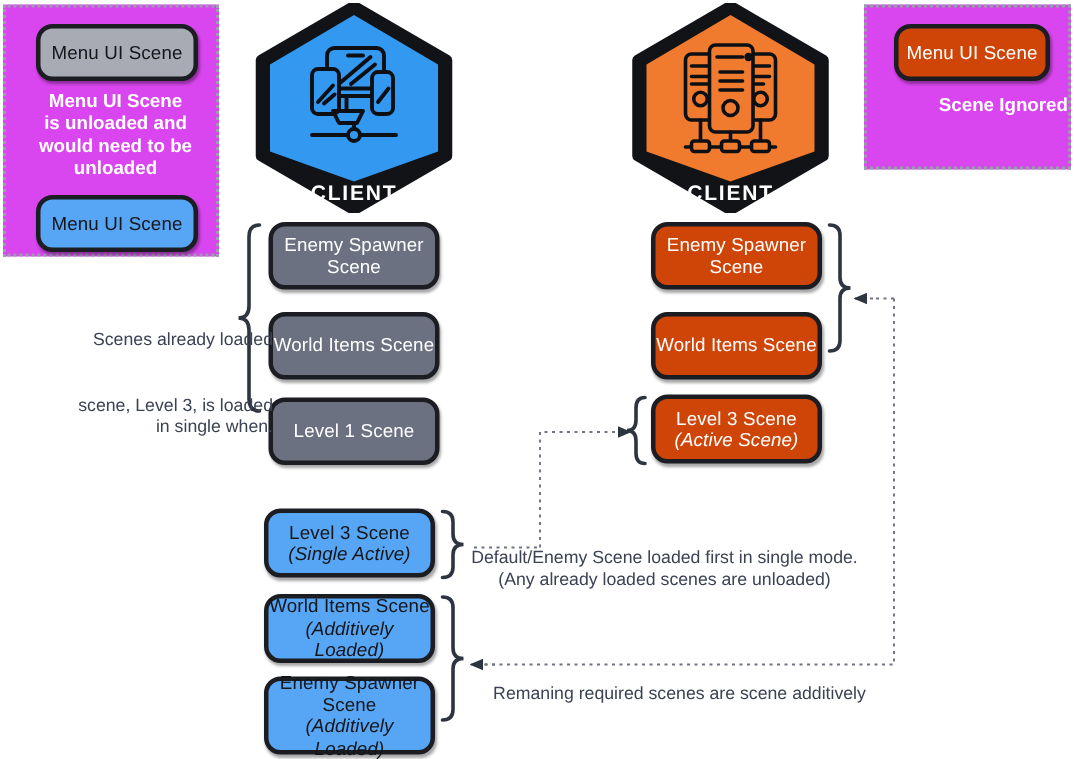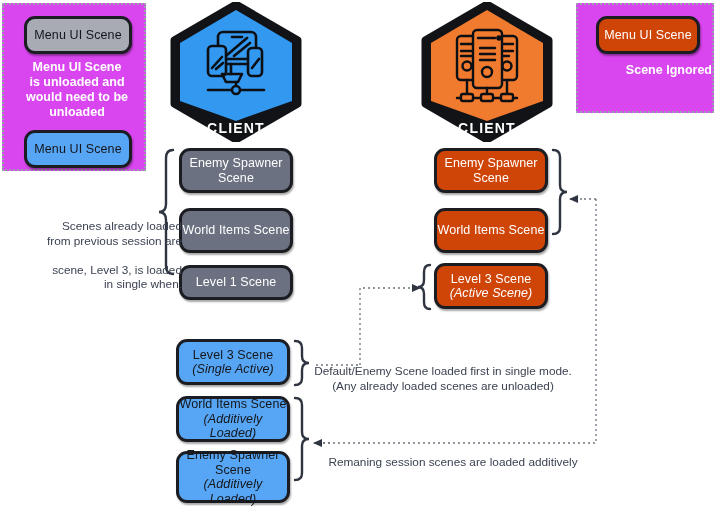--- a/index.html
+++ b/index.html
@@ -35,21 +35,21 @@
 
   
   #mui-orange{left:18px;top:11px;width:104px;height:38px;}
   #panel-right .cap{position:absolute;left:4px;top:58px;width:130px;
         text-align:right;color:#ffffff;font-weight:bold;font-size:12.5px;
         line-height:15px;}
 
   
   #g-enemy{left:179px;top:148px;width:114px;height:45px;}
   #g-world{left:179px;top:208px;width:114px;height:45px;}
-  #g-level1{left:179px;top:265px;width:114px;height:35px;}
+  #g-level1{left:179px;top:265px;width:114px;height:45px;}
 
   
   #b-level3{left:176px;top:339px;width:114px;height:46px;}
   #b-world{left:176px;top:396px;width:114px;height:46px;}
   #b-enemy{left:176px;top:451px;width:114px;height:52px;}
 
   
   #o-enemy{left:434px;top:148px;width:114px;height:45px;}
   #o-world{left:434px;top:208px;width:114px;height:45px;}
   #o-level3{left:434px;top:263px;width:114px;height:46px;}
@@ -217,28 +217,28 @@
     <polyline points="316,365 360,365" fill="none" stroke="#6f7480" stroke-width="1.3" stroke-dasharray="2 3"></polyline>
 
     <polyline points="596,199 596,443 319,443" fill="none" stroke="#6f7480" stroke-width="1.3" stroke-dasharray="2 3"></polyline>
     <polyline points="582,199 570,199" fill="none" stroke="#6f7480" stroke-width="1.3" stroke-dasharray="2 3" marker-end="url(#arw)"></polyline>
     <polyline points="596,199 582,199" fill="none" stroke="#6f7480" stroke-width="1.3" stroke-dasharray="2 3"></polyline>
     <polyline points="330,443 314,443" fill="none" stroke="#6f7480" stroke-width="1.3" stroke-dasharray="2 3" marker-end="url(#arw)"></polyline>
   </svg>
 
   <div class="note" id="note-left">
     <span>Scenes already loaded</span><br>
-    <span>from previous session are</span><br>
+    <br>
     <br>
     <span>scene, Level 3, is loaded</span><br>
     <span>in single when.</span>
   </div>
 
   <div class="note" id="note-single">
     <span>Default/Enemy Scene loaded first in single mode.</span><br>
     <span>(Any already loaded scenes are unloaded)</span>
   </div>
 
   <div class="note" id="note-add">
-    <span>Remaning session scenes are loaded additively</span><br>
+    <span>Remaning required scenes are scene additively</span><br>
   </div>
 
 </div>
 
 </body></html>

